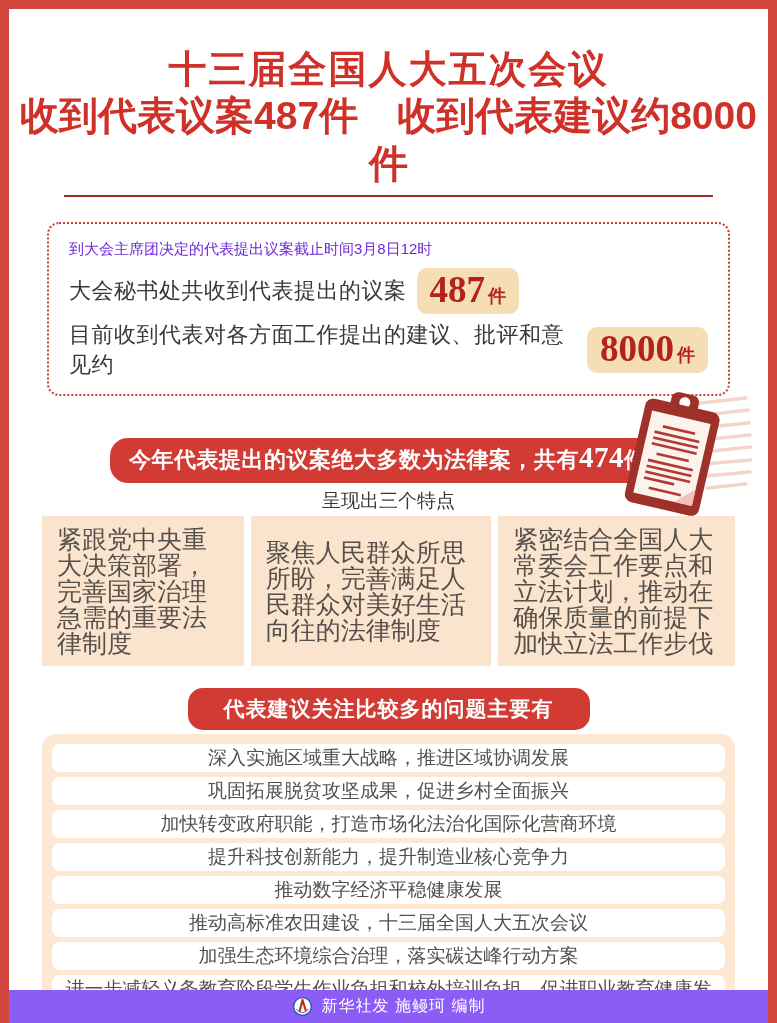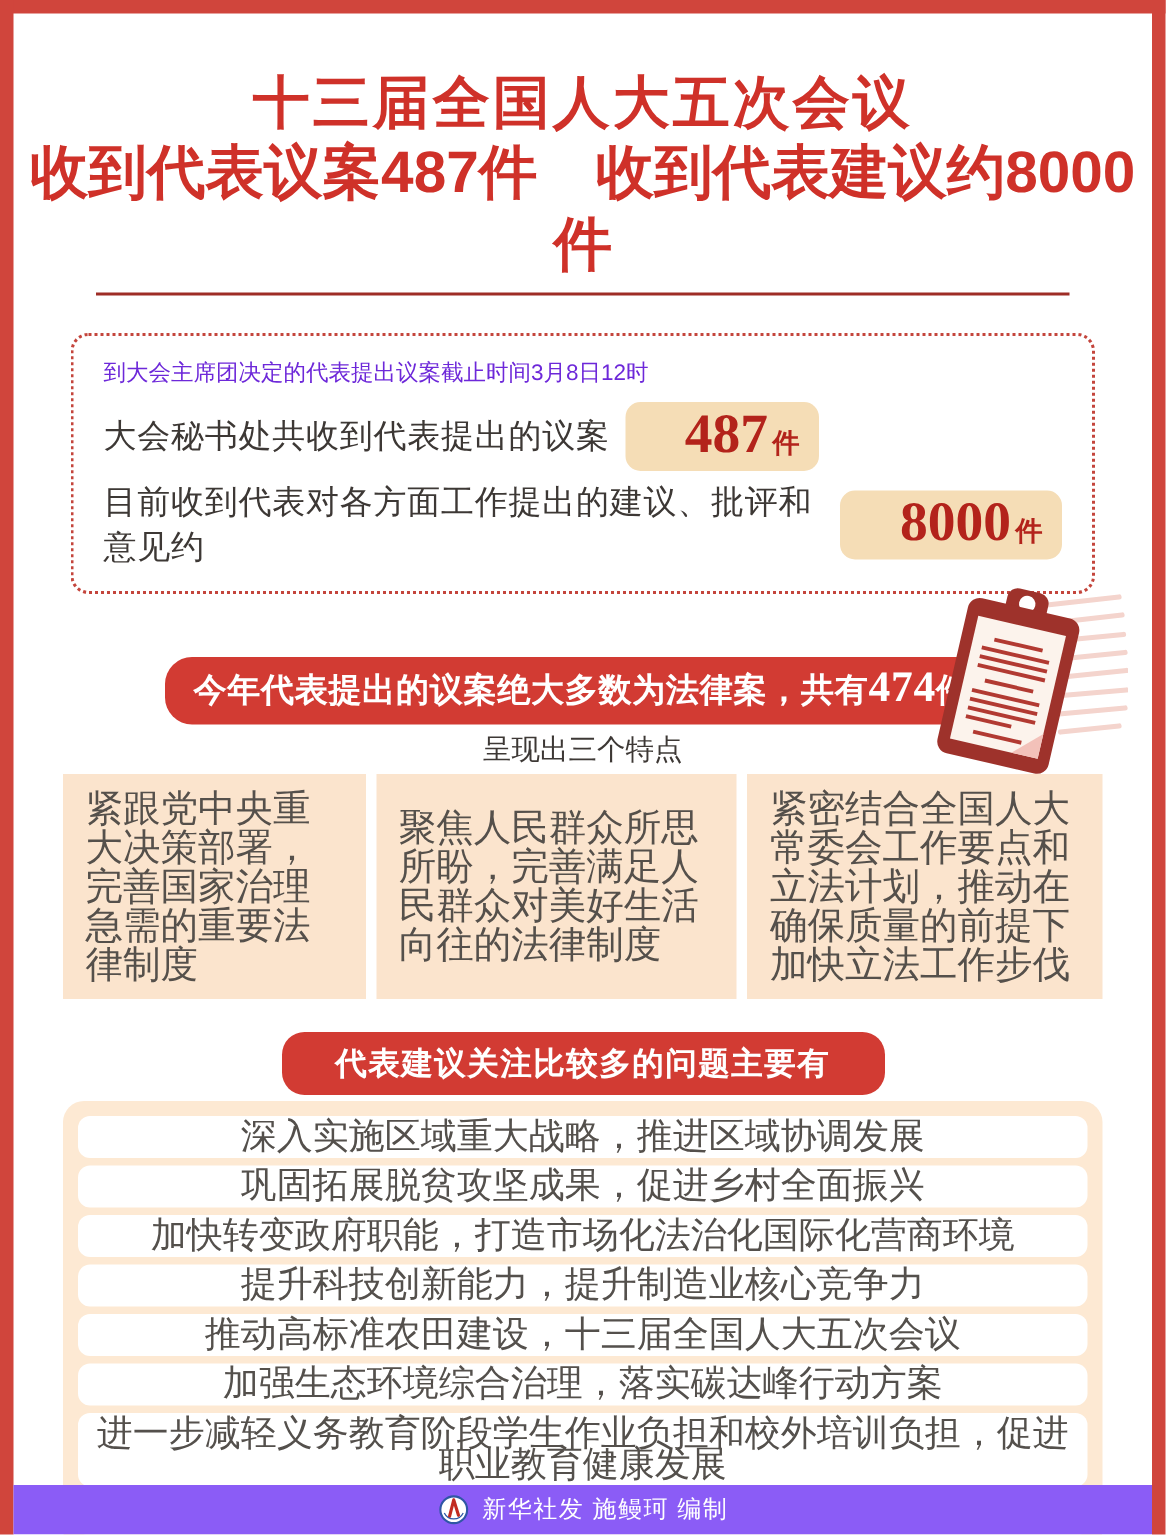--- a/index.html
+++ b/index.html
@@ -33,21 +33,21 @@
   .stat-row { display: flex; align-items: center; margin-top: 6px; }
   .stat-label { font-size: 22px; color: #3d3835; letter-spacing: 0.5px; }
   .stat-badge {
     display: inline-flex; align-items: baseline;
     background: #f5ddb6; border-radius: 10px;
     padding: 2px 13px 4px 13px; margin-left: 10px;
   }
   .stat-value {
     font-family: "Liberation Serif", "DejaVu Serif", serif;
     font-weight: bold; color: #b3231b;
-    font-size: 37px; line-height: 40px; margin-left: 27px;
+    font-size: 37px; line-height: 40px;
   }
   .stat-unit { font-size: 18px; font-weight: bold; color: #b3231b; margin-left: 3px; }
 
   
   .bills-section { position: relative; margin-top: 42px; }
   .bills-banner {
     display: inline-block;
     margin-left: 101px;
     background: #d23b33; color: #ffffff;
     border-radius: 18px;
@@ -82,21 +82,21 @@
   .sugg-list {
     margin: 4px 33px 0 33px;
     background: #fde9d3;
     border-radius: 14px;
     padding: 10px;
   }
   .sugg-item {
     background: #ffffff;
     border-radius: 8px;
     text-align: center;
-    font-size: 24px; line-height: 21px; color: #54504c;
+    font-size: 19px; line-height: 21px; color: #54504c;
     padding: 3px 6px 4px 6px;
     margin-bottom: 5px;
   }
   .sugg-item:last-child { margin-bottom: 0; }
 
   
   .footer {
     position: absolute; left: -9px; right: -9px; bottom: 0;
     height: 33px;
     background: #8b5cf6;
@@ -175,20 +175,21 @@
       <div class="feature-box f3">紧密结合全国人大常委会工作要点和立法计划，推动在确保质量的前提下加快立法工作步伐</div>
     </div>
   </div>
 
   <div class="sugg-banner">代表建议关注比较多的问题主要有</div>
   <div class="sugg-list">
     <div class="sugg-item">深入实施区域重大战略，推进区域协调发展</div>
     <div class="sugg-item">巩固拓展脱贫攻坚成果，促进乡村全面振兴</div>
     <div class="sugg-item">加快转变政府职能，打造市场化法治化国际化营商环境</div>
     <div class="sugg-item">提升科技创新能力，提升制造业核心竞争力</div>
+    <div class="sugg-item">推动数字经济平稳健康发展</div>
     <div class="sugg-item">推动高标准农田建设，十三届全国人大五次会议</div>
     <div class="sugg-item">加强生态环境综合治理，落实碳达峰行动方案</div>
     <div class="sugg-item">进一步减轻义务教育阶段学生作业负担和校外培训负担，促进职业教育健康发展</div>
     <div class="sugg-item">提高医疗卫生服务能力，完善跨省异地就医直接结算制度</div>
 
   </div>
 
   <div class="footer">
     <span style="display:inline-flex;">
       <svg viewBox="0 0 24 24" width="21" height="21">

